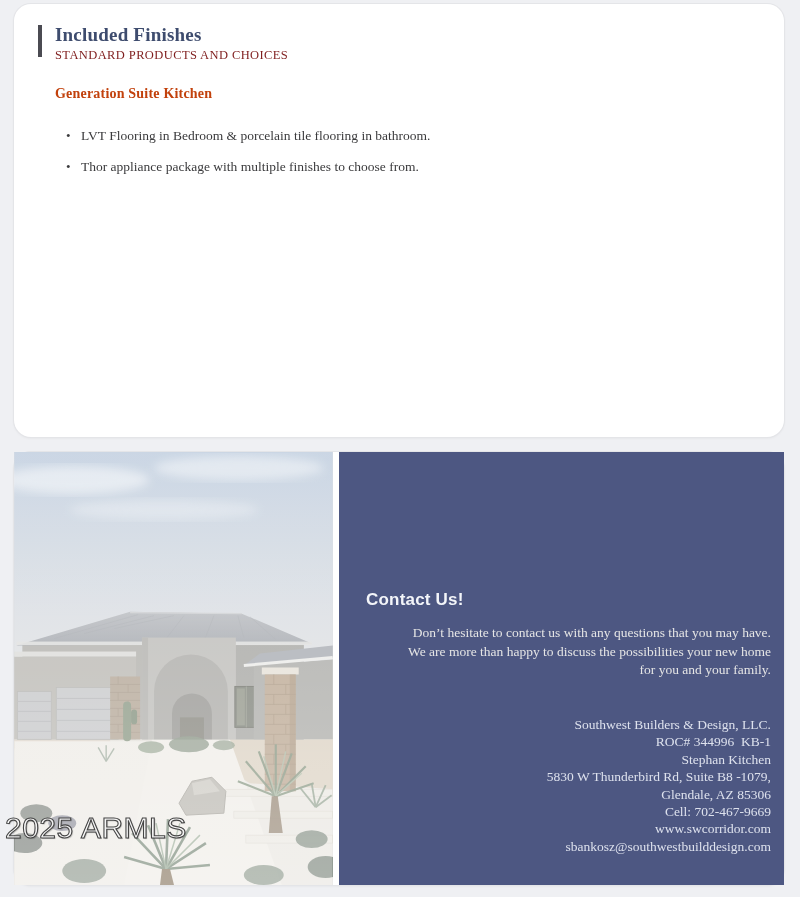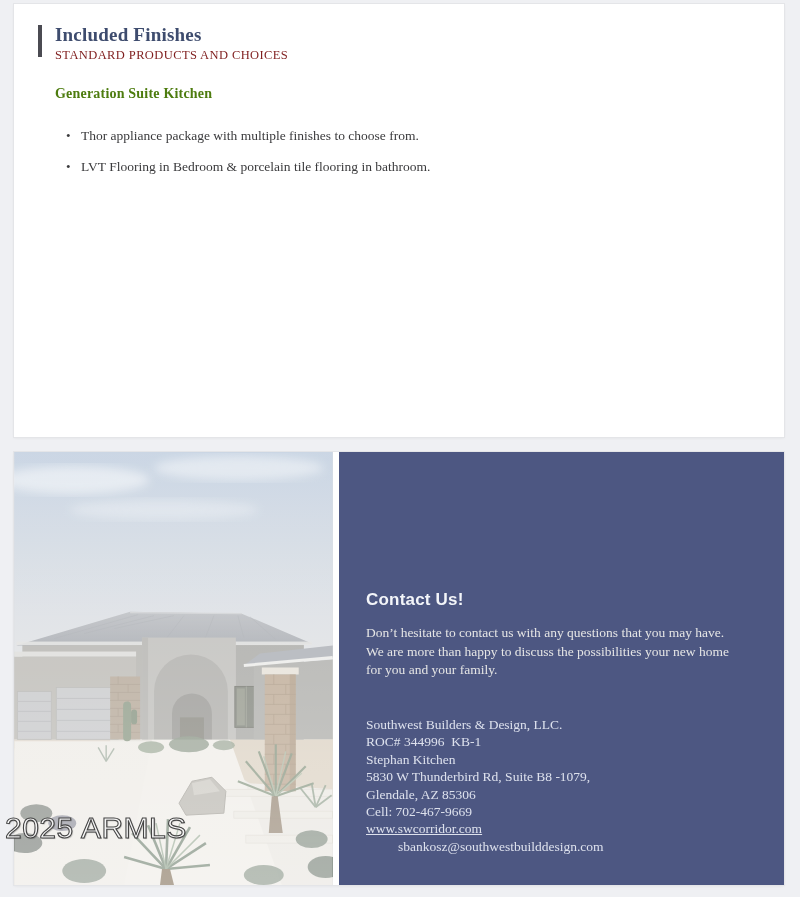--- a/index.html
+++ b/index.html
@@ -3,21 +3,21 @@
 <meta charset="utf-8">
 <style>
   html,body{margin:0;padding:0;}
   body{
     width:800px;height:897px;
     background:#eff0f3;
     font-family:"Liberation Serif", serif;
     position:relative;
     overflow:hidden;
   }
-  .page{position:absolute;background:#ffffff;}
+  .page{position:absolute;background:#ffffff;border-radius:17px;}
   #page1{
     left:14px;top:4px;width:770px;height:433px;
     box-shadow:0 0 0 1px #e4e5e8, 0 1px 3px rgba(0,0,0,0.07);
   }
   #page2{
     left:14px;top:452px;width:770px;height:433px;
     box-shadow:0 0 0 1px #e4e5e8, 0 1px 3px rgba(0,0,0,0.07);
   }
   
   .accent-bar{
@@ -30,21 +30,21 @@
     color:#3e4c6e;letter-spacing:.2px;
   }
   .doc-subtitle{
     position:absolute;left:41px;top:43px;
     font:400 12.5px/16px "Liberation Serif", serif;
     color:#7f1d1d;letter-spacing:.4px;
   }
   .section-heading{
     position:absolute;left:41px;top:81px;
     font:700 14px/18px "Liberation Serif", serif;
-    color:#4d7c0f;letter-spacing:.2px;
+    color:#c2410c;letter-spacing:.2px;
   }
   .bullet-list{position:absolute;left:41px;top:124px;width:660px;}
   .bullet-item{
     position:relative;
     padding-left:26px;margin-bottom:15px;
     font:400 13.5px/16px "Liberation Serif", serif;
     color:#3a3a3c;
   }
   .bullet-item::before{
     content:"\2022";
@@ -53,39 +53,40 @@
   }
   
   .house-wrap{
     position:absolute;left:0;top:0;width:319px;height:433px;
     overflow:hidden;background:#dfe1e4;
   }
   .house-wrap svg{display:block;}
   .contact-panel{
     position:absolute;left:325px;top:0;width:445px;height:433px;
     background:#4d5782;
+    text-align:right;
   }
   .contact-heading{
     position:absolute;left:27px;top:137px;
     font:700 17px/22px "Liberation Sans", sans-serif;
     color:#f3f5f9;letter-spacing:.2px;
   }
   .contact-para{
     position:absolute;left:27px;top:172px;width:405px;
     font:400 13.5px/18.5px "Liberation Serif", serif;
     color:#e5e5e5;
   }
   .contact-info{
     position:absolute;left:27px;top:264px;width:405px;
     font:400 13.5px/17.4px "Liberation Serif", serif;
     color:#dde1ed;
   }
   .c-line{white-space:pre-wrap;}
   .website-link{
-    color:#dde1ed;text-decoration:underline;cursor:pointer;
+    color:#dde1ed;cursor:pointer;
   }
   .email-link{color:#dde1ed;text-decoration:none;cursor:pointer;margin-left:32px;}
   .watermark{
     position:absolute;left:-9px;top:360px;z-index:6;
     font:400 30px/32px "Liberation Sans", sans-serif;
     letter-spacing:.5px;
     color:rgba(255,255,255,0.85);
     -webkit-text-stroke:1.1px #454545;
     text-shadow:1px 1px 1px rgba(0,0,0,0.25);
     pointer-events:none;
@@ -93,22 +94,22 @@
 </style>
 </head>
 <body>
 
 <div class="page" id="page1">
   <div class="accent-bar"></div>
   <div class="doc-title">Included Finishes</div>
   <div class="doc-subtitle">STANDARD PRODUCTS AND CHOICES</div>
   <div class="section-heading">Generation Suite Kitchen</div>
   <div class="bullet-list">
+    <div class="bullet-item">LVT Flooring in Bedroom &amp; porcelain tile flooring in bathroom.</div>
     <div class="bullet-item">Thor appliance package with multiple finishes to choose from.</div>
-    <div class="bullet-item">LVT Flooring in Bedroom &amp; porcelain tile flooring in bathroom.</div>
   </div>
 </div>
 
 <div class="page" id="page2">
 
   <div class="house-wrap">
     <svg width="319" height="433" viewBox="0 0 319 434" xmlns="http://www.w3.org/2000/svg">
       <defs>
         <linearGradient id="skyGrad" x1="0" y1="0" x2="0" y2="1">
           <stop offset="0" stop-color="#bccbdd"></stop>

